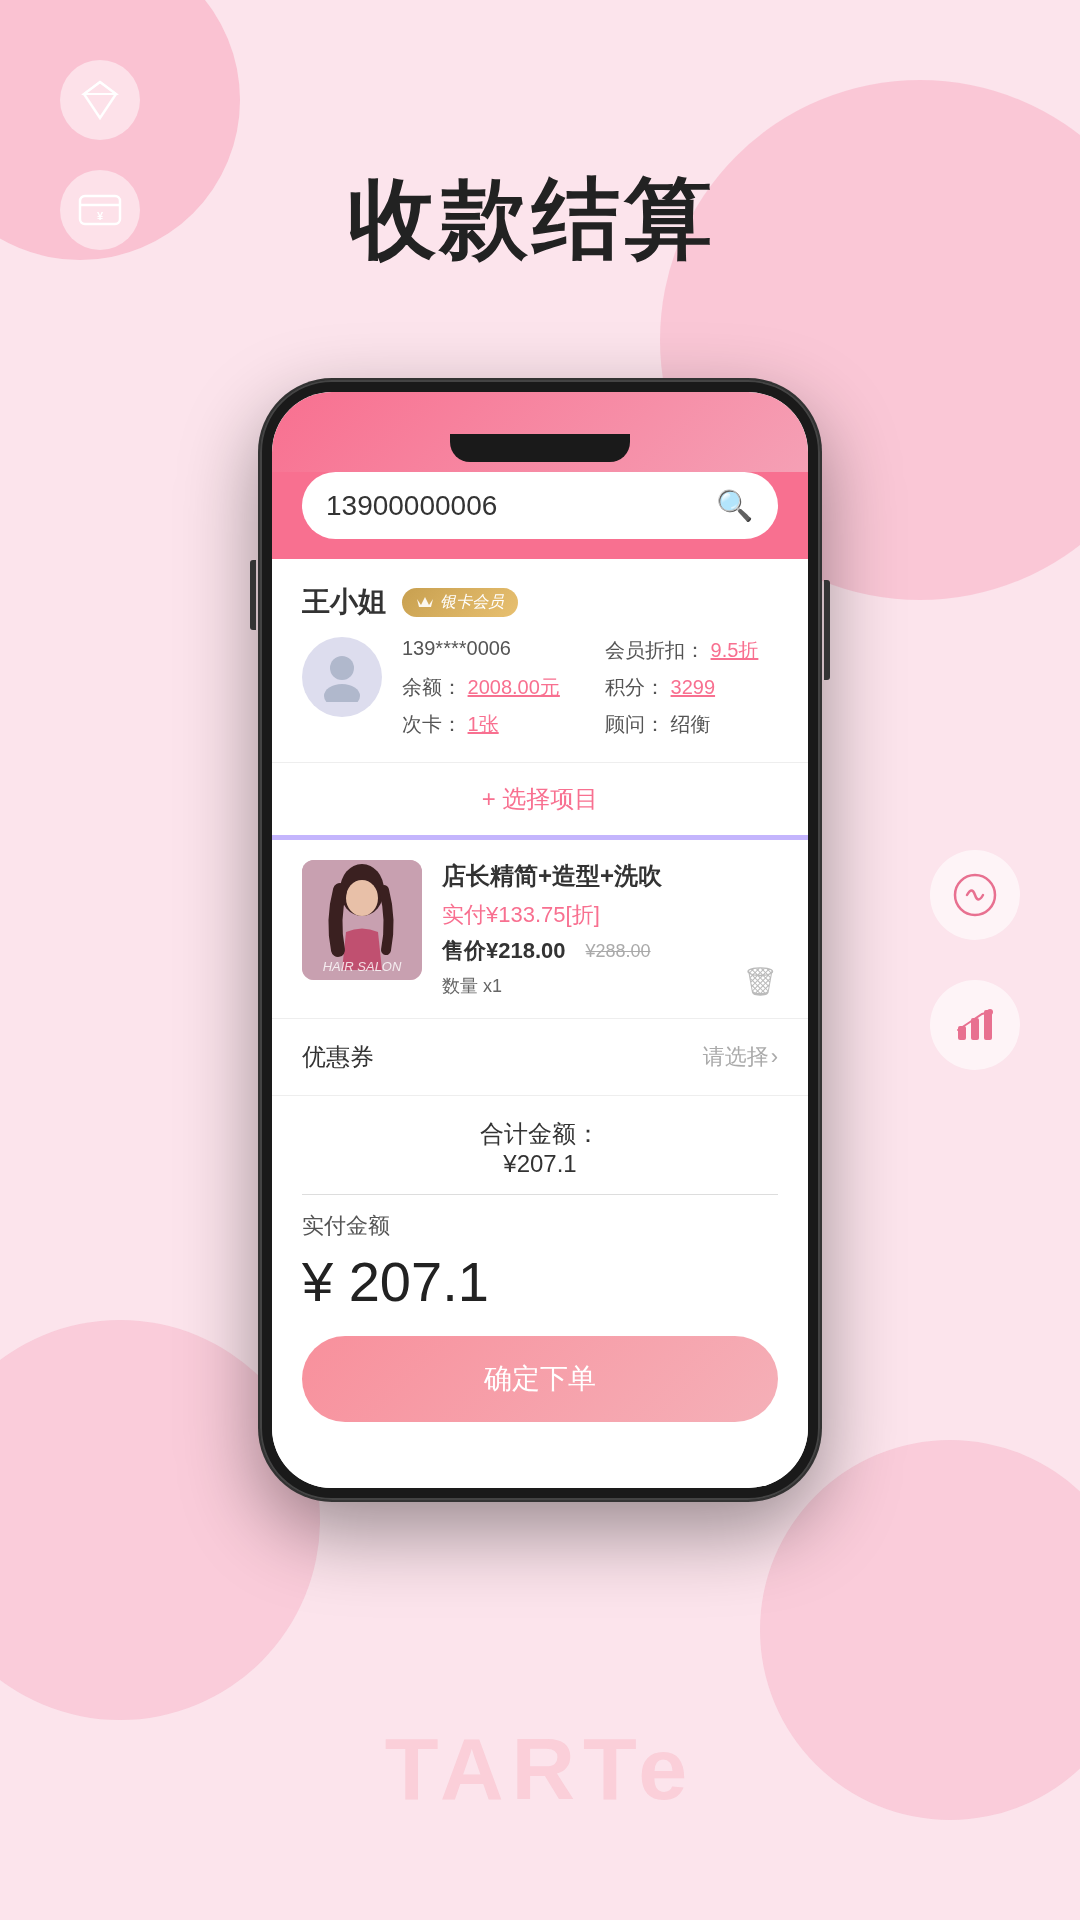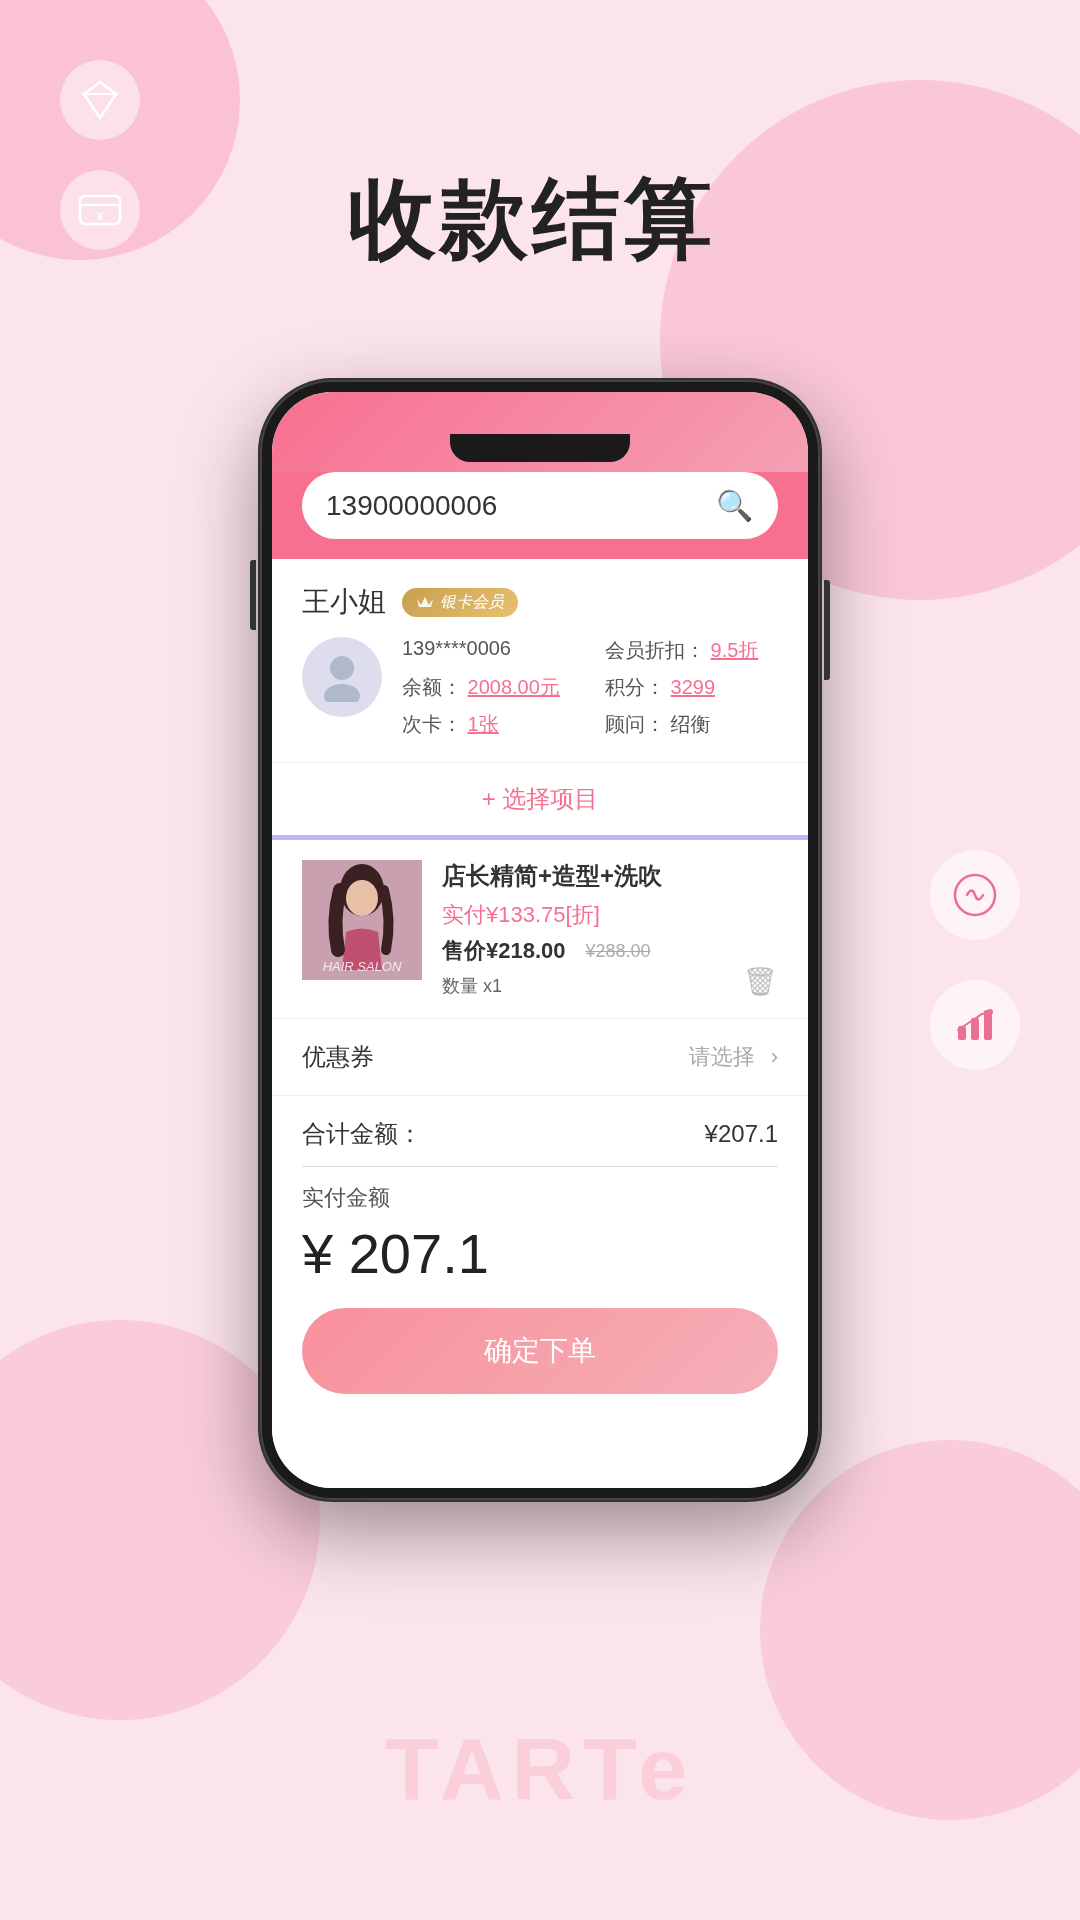--- a/index.html
+++ b/index.html
@@ -202,21 +202,21 @@
       border-bottom: 1px solid #eee;
     }
     .member-header {
       display: flex;
       align-items: center;
       gap: 16px;
       margin-bottom: 16px;
     }
     .member-name {
       font-size: 28px;
-      font-weight: 400;
+      font-weight: 700;
       color: #333;
       text-align: center;
     }
     .member-badge {
       background: linear-gradient(135deg, #c8a050, #e8c070);
       color: white;
       font-size: 16px;
       padding: 4px 14px;
       border-radius: 20px;
       display: flex;
@@ -270,21 +270,21 @@
       padding: 20px 30px;
       border-bottom: 1px solid #eee;
     }
     .service-card {
       display: flex;
       gap: 20px;
     }
     .service-img {
       width: 120px;
       height: 120px;
-      border-radius: 0;
+      border-radius: 12px;
       background: linear-gradient(135deg, #c8a0b0, #e8b8c8);
       overflow: hidden;
       flex-shrink: 0;
       position: relative;
       display: flex;
       align-items: center;
       justify-content: flex-end;
     }
     .service-img-label {
       position: absolute;
@@ -346,32 +346,33 @@
     }
     .coupon-label {
       font-size: 24px;
       color: #333;
     }
     .coupon-select {
       font-size: 22px;
       color: #aaa;
       display: flex;
       align-items: center;
-      gap: 16px;
+      gap: 2px;
     }
 
     
     .total-section {
       padding: 22px 30px 10px;
     }
     .total-row {
       display: flex;
       justify-content: space-between;
       align-items: center;
       margin-bottom: 16px;
+      flex-direction: column;
     }
     .total-label {
       font-size: 24px;
       color: #333;
     }
     .total-value {
       font-size: 24px;
       color: #333;
     }
     .divider-line {

